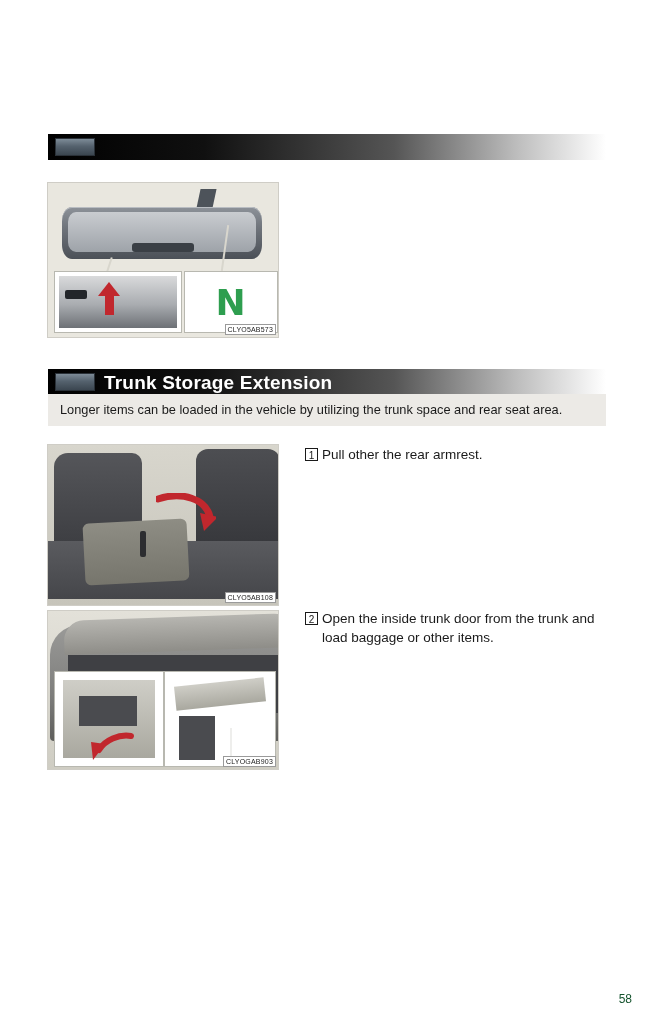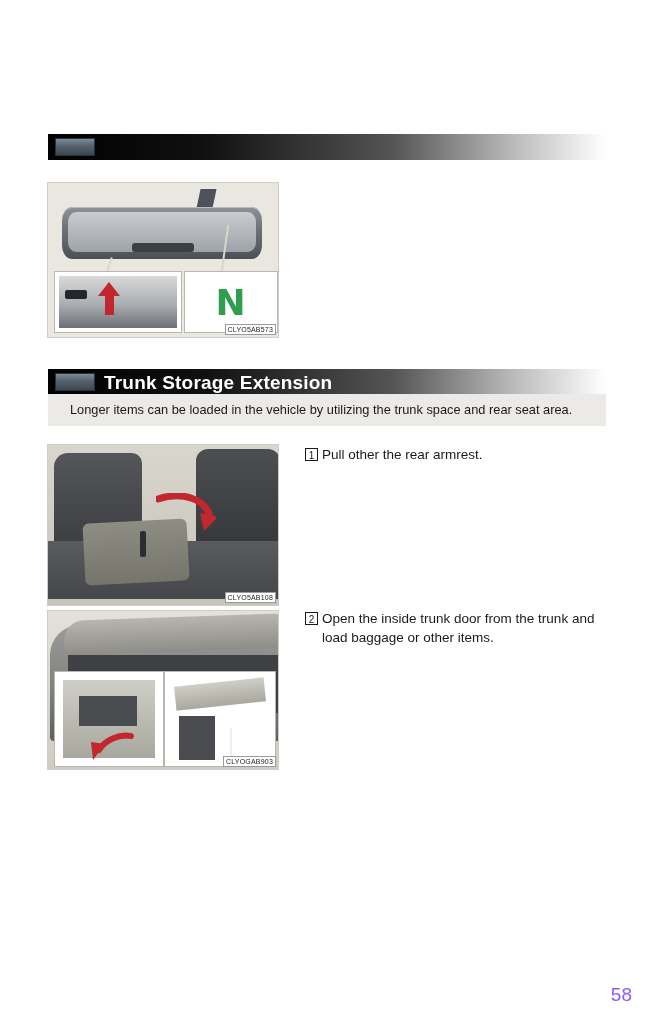--- a/index.html
+++ b/index.html
@@ -58,21 +58,21 @@
   }
 
   .note-box {
     position: absolute;
     background: #eceae6;
     font-size: 12.8px;
     line-height: 1.4;
     color: #1a1a1a;
     display: flex;
     align-items: center;
-    padding-left: 22px;
+    padding-left: 12px;
     box-sizing: border-box;
   }
 
   
   .step {
     position: absolute;
     display: flex;
     align-items: flex-start;
     font-size: 13.5px;
     line-height: 1.38;
@@ -291,22 +291,22 @@
   .inset-dark {
     position: absolute;
     background: #4a4b4f;
   }
 
   
   .page-number {
     position: absolute;
     right: 34px;
     bottom: 24px;
-    font-size: 19px;
-    color: #8b5cf6;
+    font-size: 12px;
+    color: #14532d;
     padding-left: 19px;
   }
 </style>
 </head>
 <body>
 
 <div class="page">
 
   <div class="section-header" style="left:48px; top:134px; width:558px;">
     <div class="swatch"></div>

